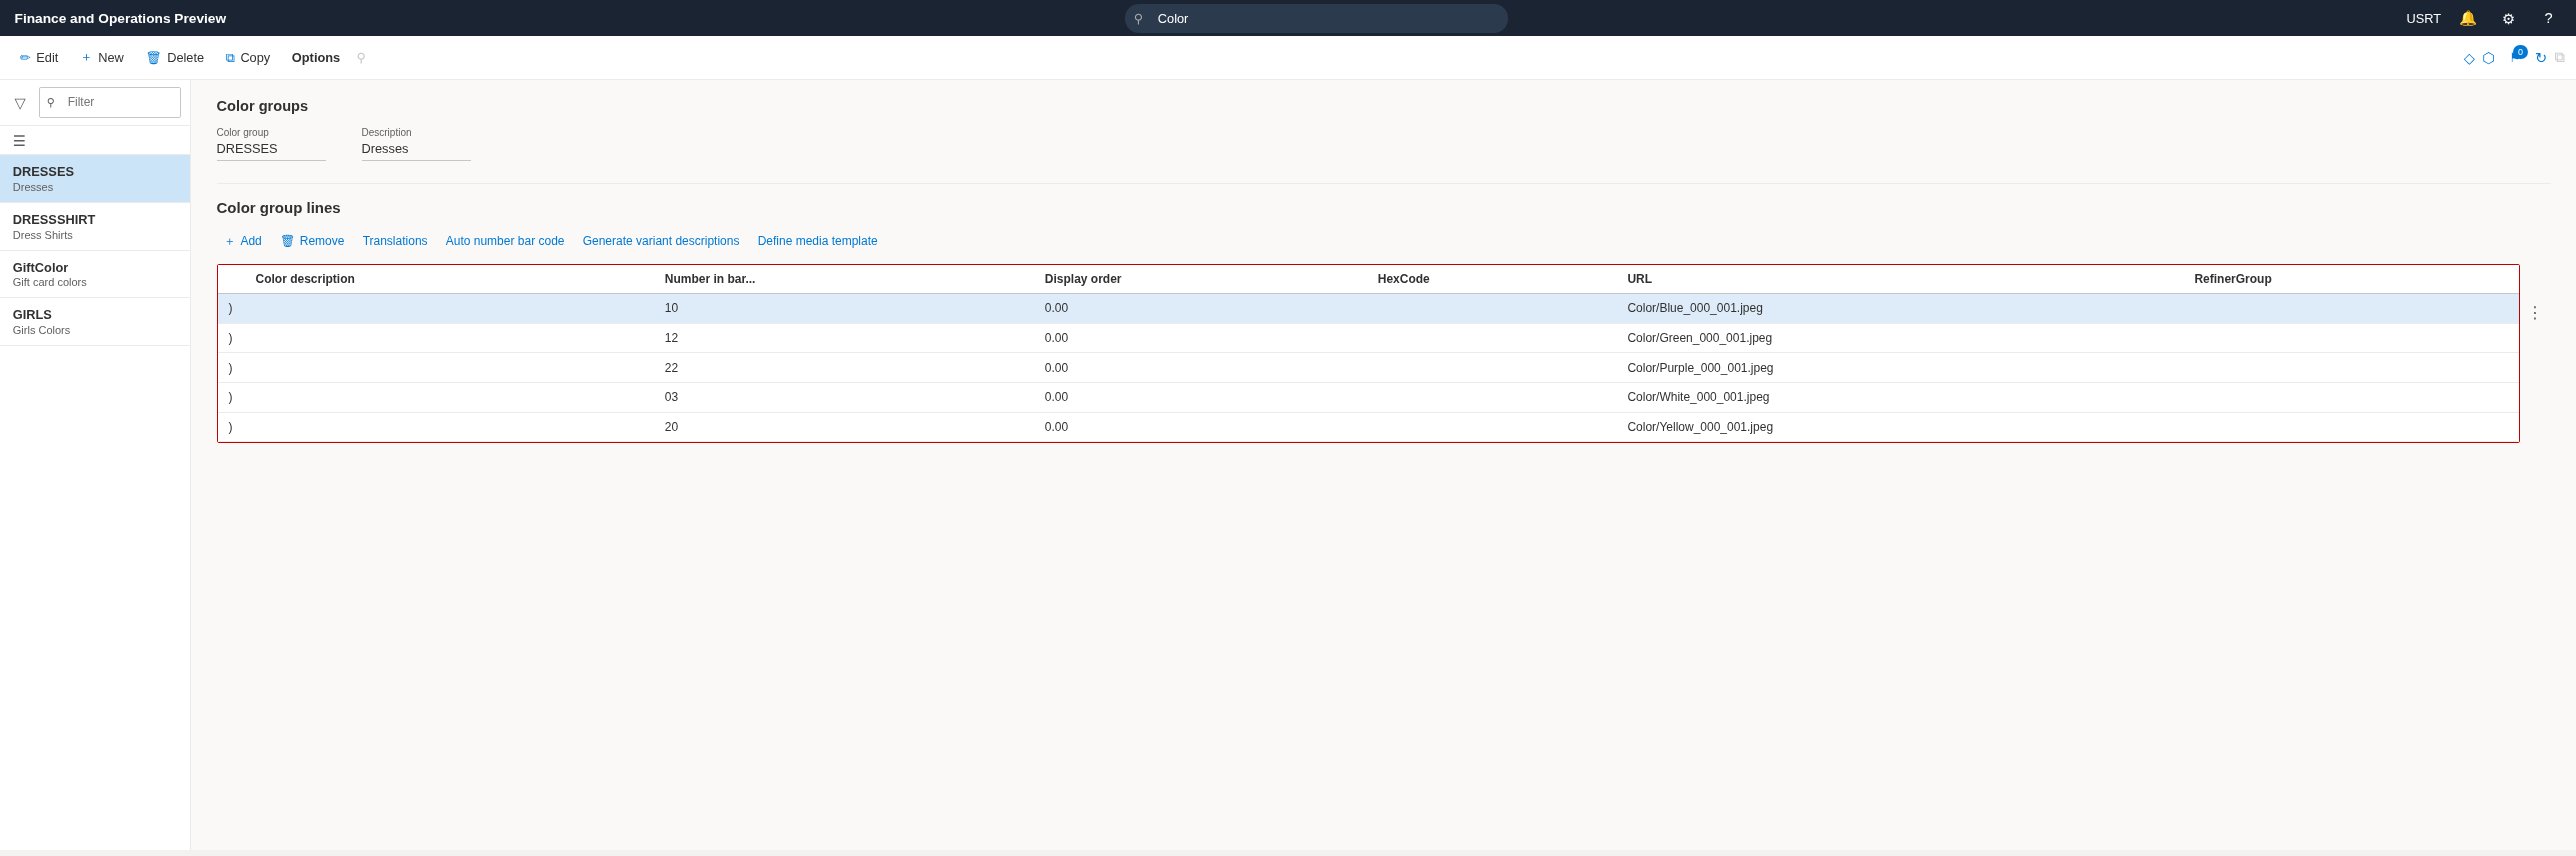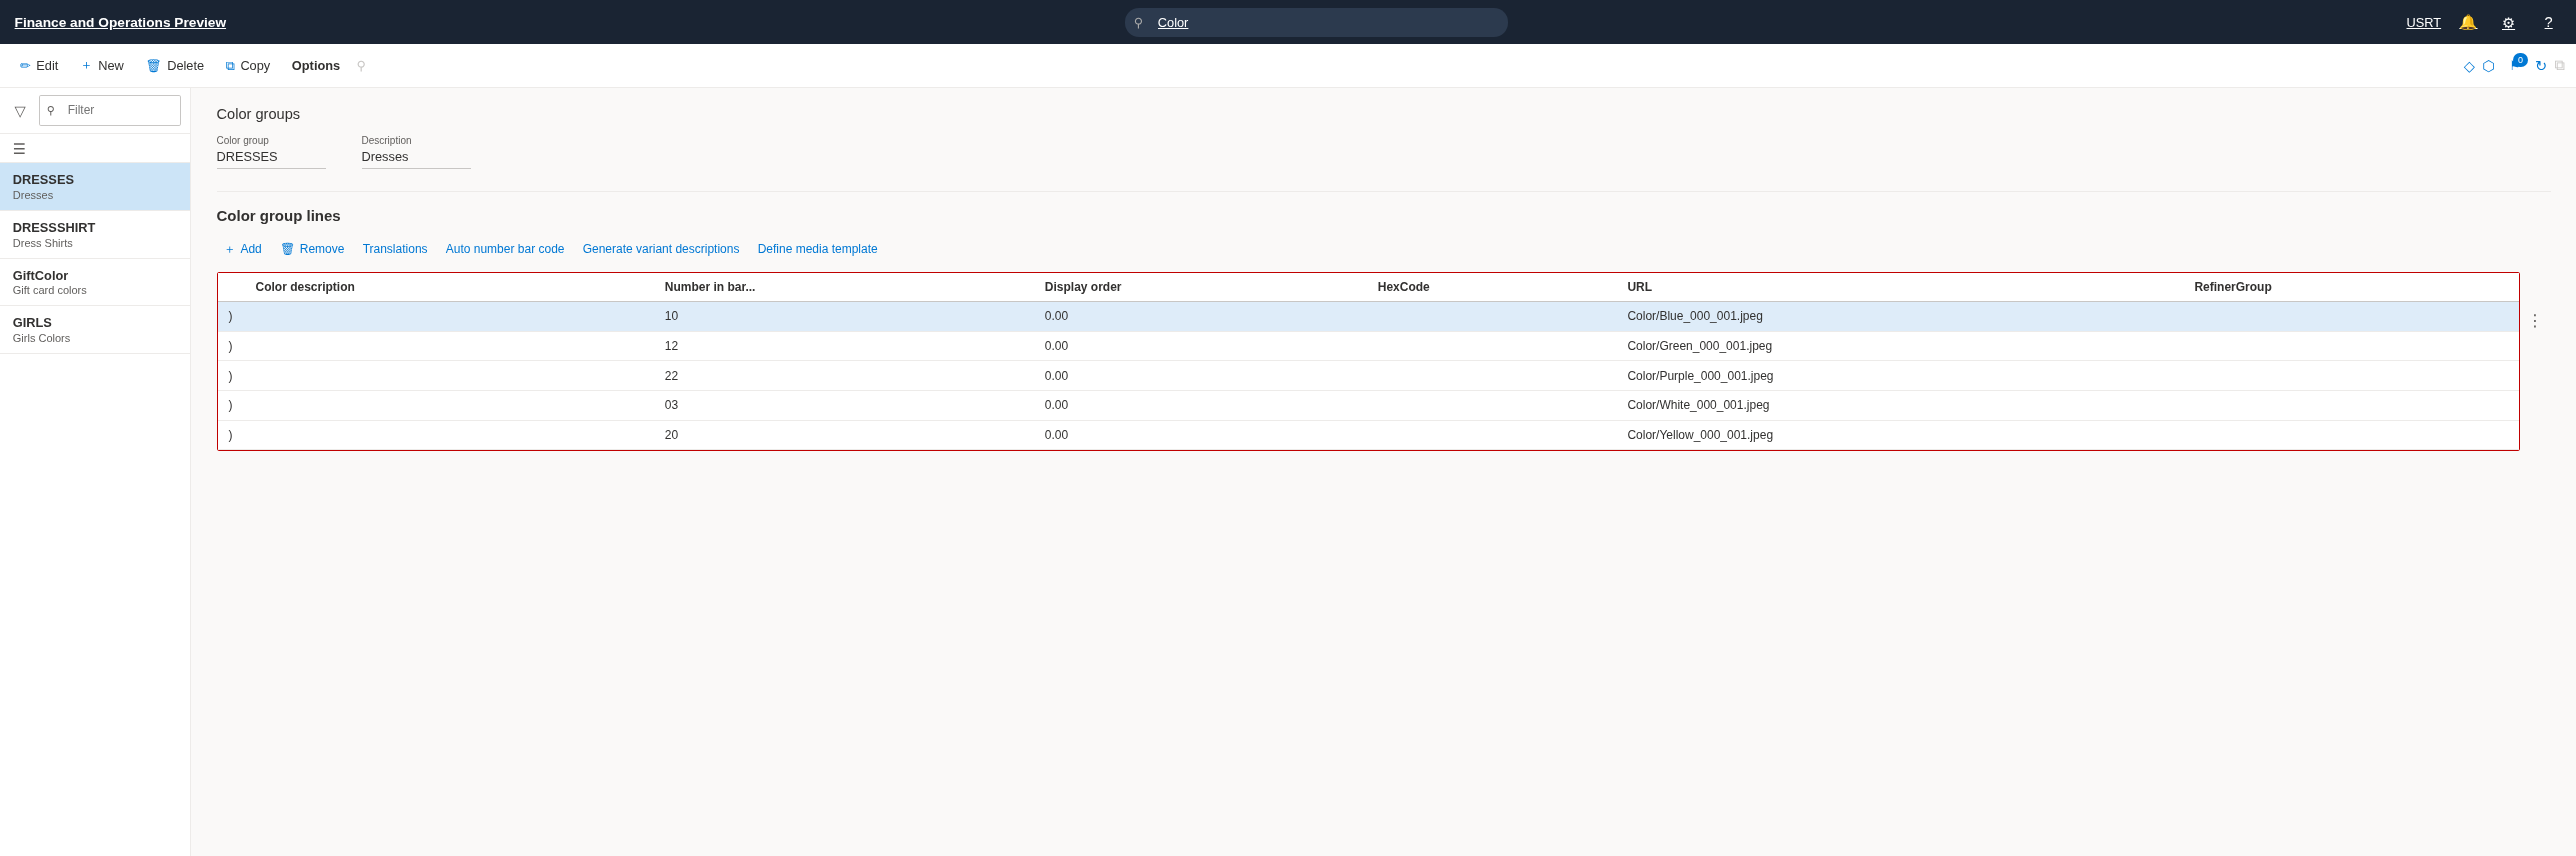--- a/index.html
+++ b/index.html
@@ -2,26 +2,25 @@
 <html style="font-size:14.6px"><head>
   <meta charset="utf-8">
   <style>
     * { box-sizing: border-box; margin: 0; padding: 0; }
     body { font-family: 'Segoe UI', Arial, sans-serif; font-size: 12.8px; background: #f3f2f1; height: 857px; overflow: hidden; }
 
     
     .top-nav {
       background: #1a2433;
       color: white;
-      height: 44px;
+      height: 36px;
       display: flex;
       align-items: center;
       padding: 0 14.6px;
       justify-content: space-between;
-      text-decoration: underline;
     }
     .top-nav-title { font-size: 13.7px; font-weight: 600; color: white; }
     .top-nav-search {
       background: #2c3a4e;
       border: none;
       border-radius: 14px;
       color: white;
       height: 29px;
       width: 383px;
       padding: 0 11px 0 33px;
@@ -138,21 +137,21 @@
     
     .content-area {
       flex: 1;
       background: #faf9f8;
       overflow-y: auto;
       padding: 18px 25.5px;
     }
 
     .section-title {
       font-size: 14.6px;
-      font-weight: 400;
+      font-weight: 700;
       color: #323130;
       margin-bottom: 12.8px;
     }
 
     .form-grid {
       display: flex;
       gap: 36px;
       margin-bottom: 22px;
     }
     .form-field label {

